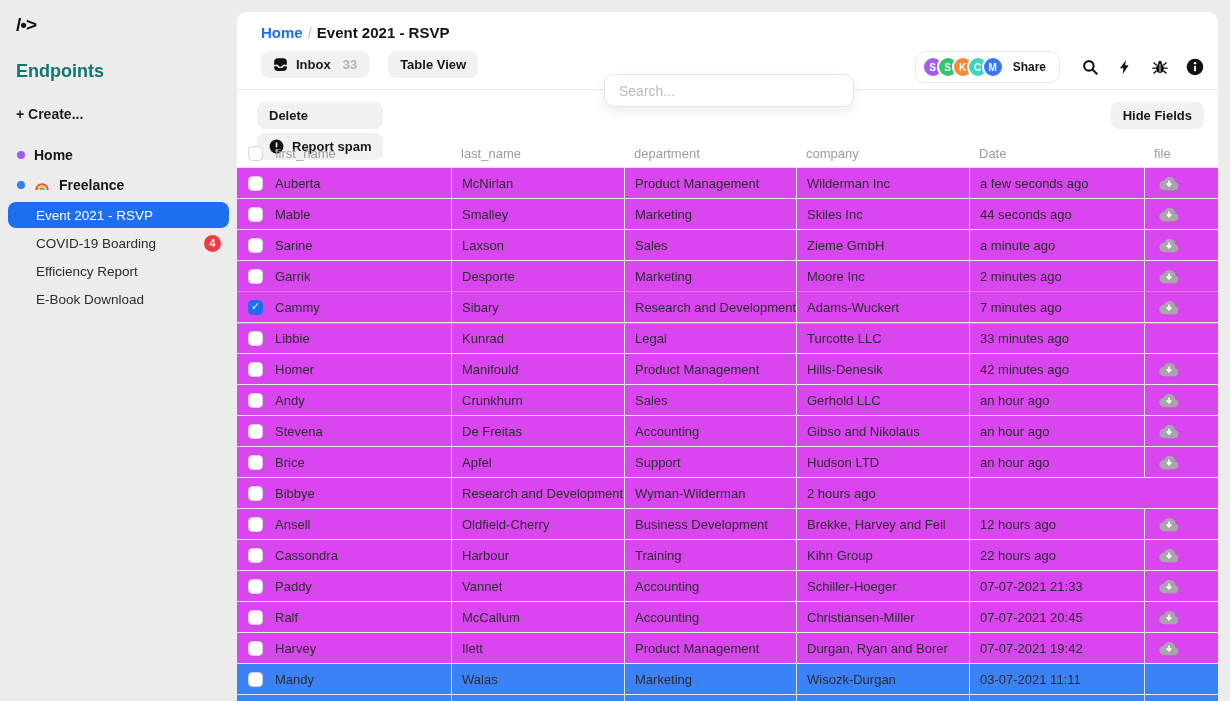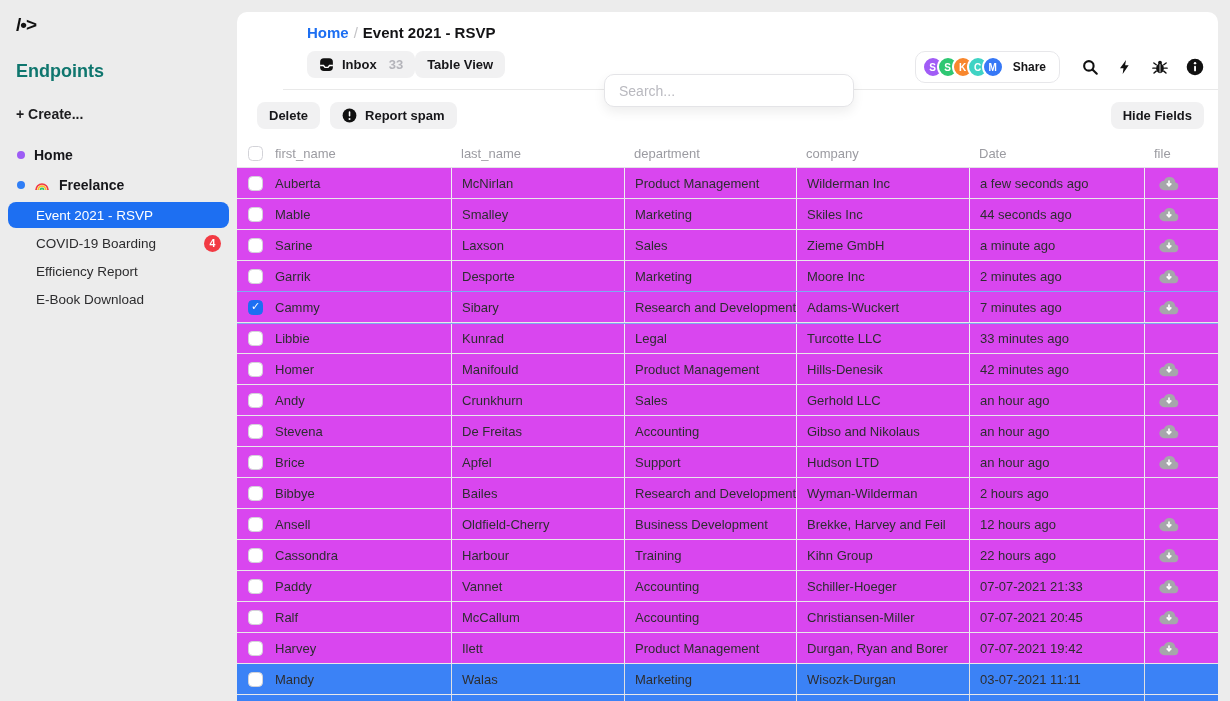--- a/index.html
+++ b/index.html
@@ -16,26 +16,26 @@
   .nav { margin-top:18px; }
   .nav-top { display:flex; align-items:center; gap:9px; padding:7px 0 7px 17px; font-size:14px; font-weight:600; color:#16161a; cursor:pointer; }
   .dot { width:8px; height:8px; border-radius:50%; flex:0 0 auto; }
   .nav-sub { display:flex; align-items:center; justify-content:space-between; margin:2px 8px; padding:5px 8px 5px 28px; font-size:13.5px; color:#2c2c2e; border-radius:8px; cursor:pointer; height:26px; }
   .nav-sub.selected { background:#1d6ff2; color:#fff; }
   .badge { background:#f23a43; color:#fff; width:17px; height:17px; border-radius:50%; font-size:10.5px; font-weight:bold; display:flex; align-items:center; justify-content:center; }
   .rainbow { display:inline-block; }
   
   .card { position:absolute; left:237px; top:12px; width:981px; height:689px;
     background:#fff; border-radius:10px 10px 0 0; overflow:hidden; }
-  .card-header { position:relative; height:78px; border-bottom:1px solid #e9e9e9; padding:12px 20px 0 24px;margin-left:46px; }
+  .card-header { position:relative; height:78px; border-bottom:1px solid #e9e9e9; padding:12px 20px 0 24px; }
   .breadcrumb { font-size:15px; font-weight:bold; }
   .breadcrumb .home { color:#1d6ff2; cursor:pointer; }
   .breadcrumb .sep { color:#c3c3c6; font-weight:400; padding:0 5px; }
   .breadcrumb .current { color:#141416; }
-  .btn-row { display:flex; gap:0; margin-top:10px; }
+  .btn-row { display:flex; gap:19px; margin-top:10px; }
   .btn { display:inline-flex; align-items:center; gap:8px; height:27px; padding:0 12px;
     background:#f1f1f2; border:none; border-radius:8px; font-family:inherit;
     font-size:13px; font-weight:bold; color:#17171a; cursor:pointer; white-space:nowrap; }
   .btn .count { color:#b4b4ba; font-weight:600; margin-left:4px; }
   .header-right { position:absolute; right:14px; top:39px; display:flex; align-items:center; }
   .share-pill { display:flex; align-items:center; background:#fff; border:1px solid #e7e7ea;
     border-radius:10px; padding:4px 13px 4px 6px; cursor:pointer; }
   .avatars { display:flex; margin-right:9px; }
   .avatar { width:22px; height:22px; border-radius:50%; border:2px solid #fff; margin-left:-7px;
     color:#fff; font-size:10px; font-weight:bold; display:flex; align-items:center; justify-content:center; }
@@ -45,21 +45,21 @@
   .ticon { width:19px; height:19px; cursor:pointer; display:flex; align-items:center; justify-content:center; }
   
   .search-box { position:absolute; left:367px; top:62px; width:250px; height:33px;
     background:#fff; border:1px solid #e4e4e7; border-radius:10px;
     box-shadow:0 5px 12px rgba(0,0,0,0.07); z-index:5; }
   .search-box input { width:100%; height:100%; border:none; outline:none; background:transparent;
     padding:0 14px; font-family:inherit; font-size:14px; color:#333; }
   .search-box input::placeholder { color:#b9b9bf; }
   
   .toolbar { height:50px; padding:12px 14px 0 20px; display:flex; justify-content:space-between; align-items:flex-start; }
-  .toolbar-left { display:flex; gap:10px; }
+  .toolbar-left { display:flex; gap:4px;flex-direction:column; }
   
   .table { width:100%; }
   .trow, .thead { display:grid; grid-template-columns:214px 173px 172px 173px 175px 74px; align-items:stretch; }
   .thead { height:28px; border-bottom:1px solid #e3e3e6; }
   .thead .cell { color:#9b9ba1; font-size:13px; border-left:none; display:flex; align-items:center; }
   .trow { height:31px; border-bottom:1px solid #e8e8ea; position:relative; background:#d946ef; }
   .cell { display:flex; align-items:center; padding:0 8px 0 10px; font-size:13px; color:#2d2d30;
     white-space:nowrap; overflow:hidden; border-left:1px solid #efeff1; }
   .c-first { border-left:none; padding-left:11px; gap:12px; }
   .cb { width:15px; height:15px; border:1.5px solid #d3d3d8; border-radius:4.5px; background:#fff;
@@ -393,21 +393,20 @@
                 <path d="M10 9.4l3 3.2 3-3.2" fill="none" stroke="#fff" stroke-width="2.1"></path>
               </svg>
             </span>
           </div>
         </div>
         <div class="trow">
           <div class="cell c-first">
             <span class="cb"></span>
             <span>Bibbye</span>
           </div>
-          <div class="cell">Bailes</div>
           <div class="cell">Research and Development</div>
           <div class="cell">Wyman-Wilderman</div>
           <div class="cell">2 hours ago</div>
           <div class="cell file-cell"></div>
         </div>
         <div class="trow">
           <div class="cell c-first">
             <span class="cb"></span>
             <span>Ansell</span>
           </div>

